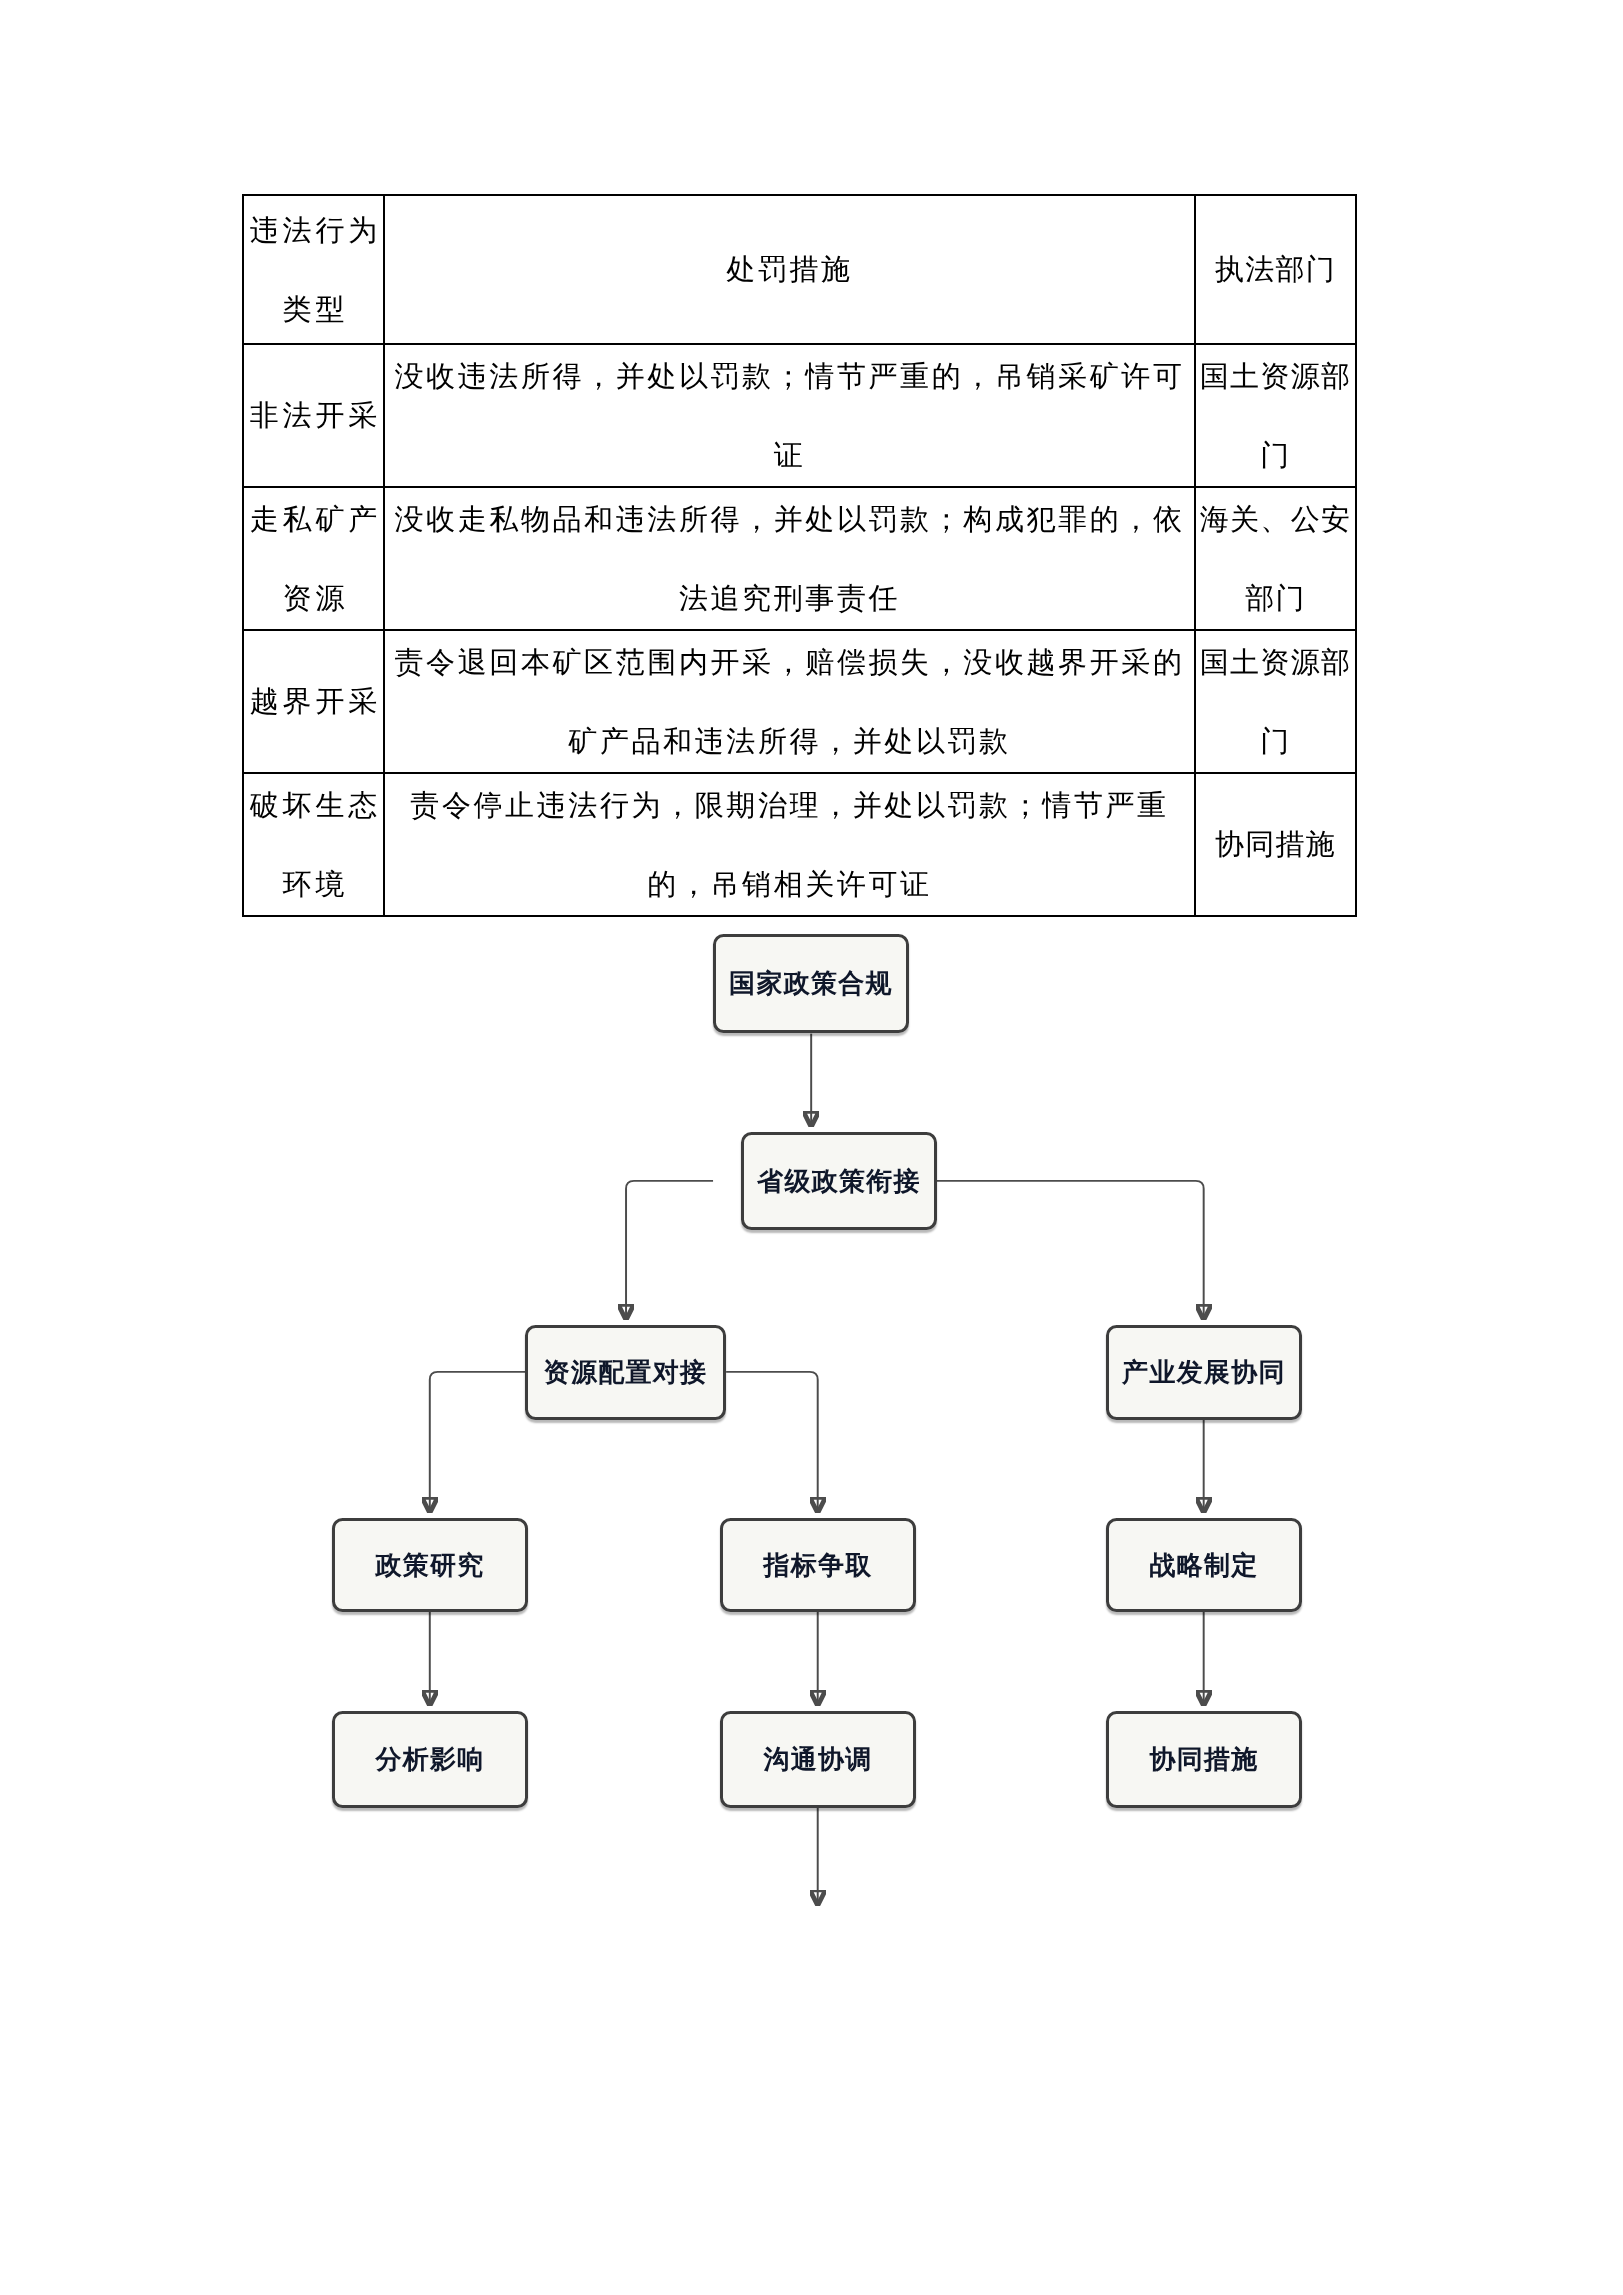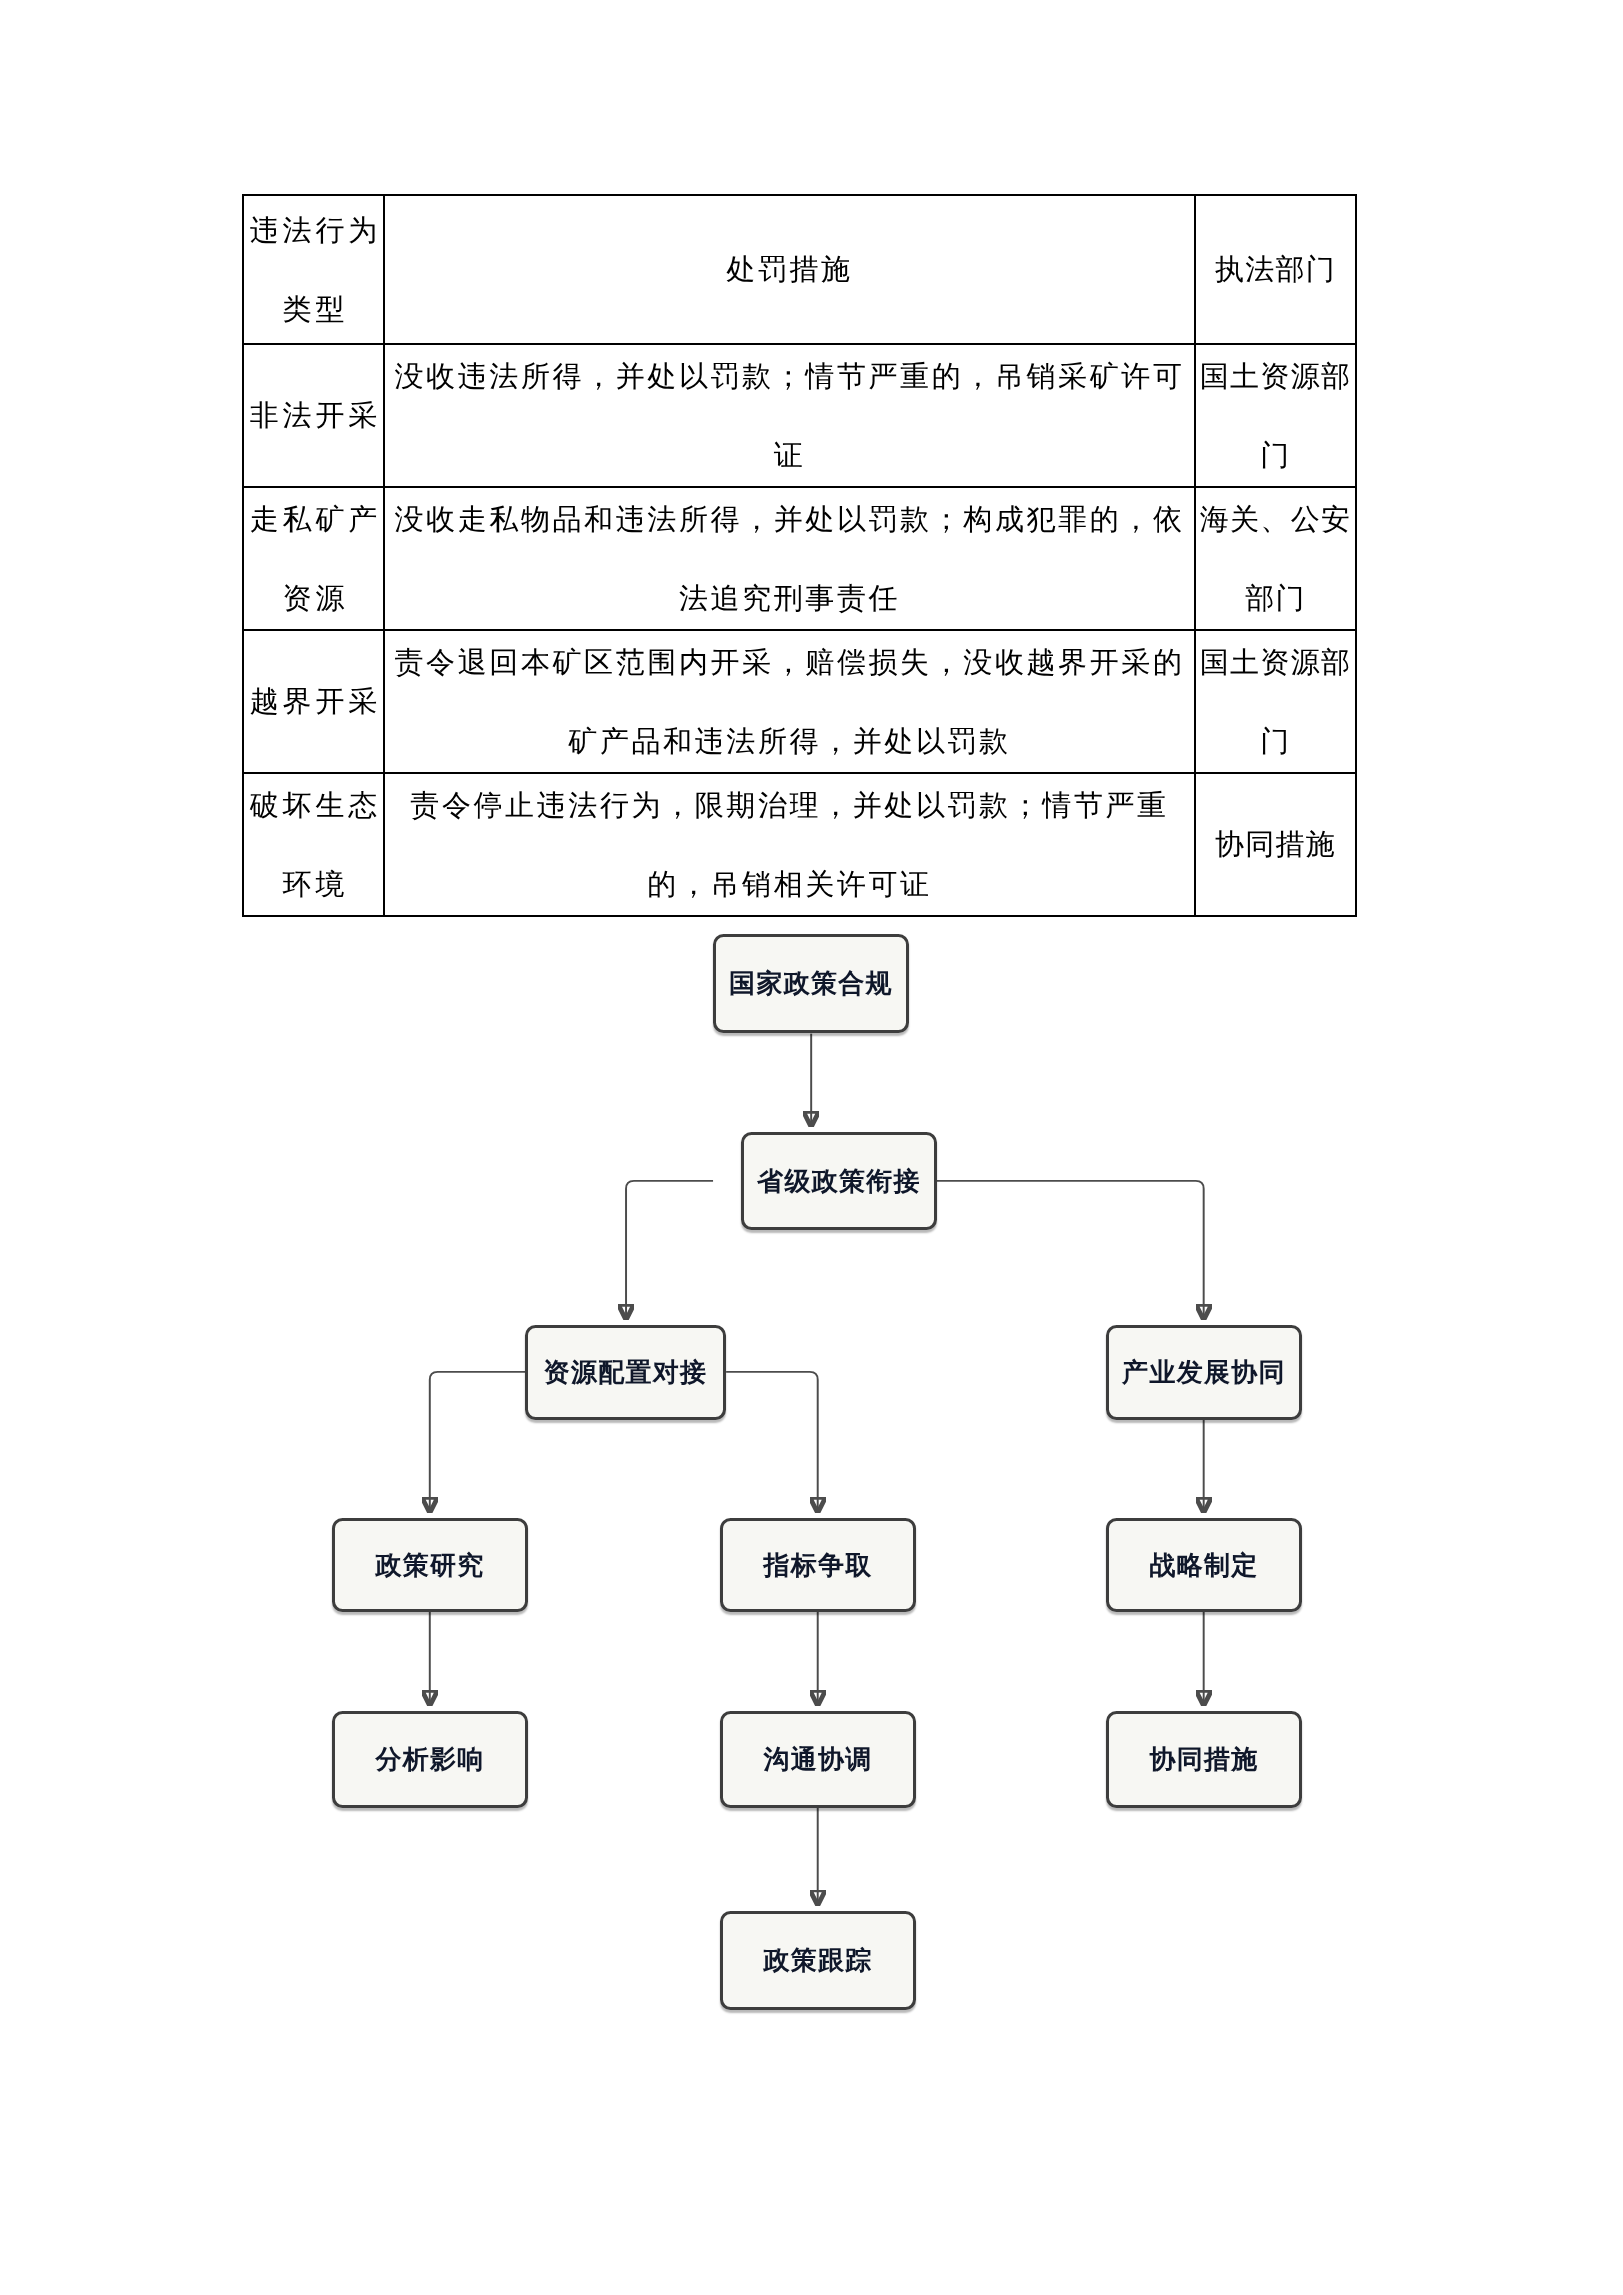--- a/index.html
+++ b/index.html
@@ -218,17 +218,16 @@
     <div class="node n-national">国家政策合规</div>
     <div class="node n-provincial">省级政策衔接</div>
     <div class="node n-resource">资源配置对接</div>
     <div class="node n-industry">产业发展协同</div>
     <div class="node n-research">政策研究</div>
     <div class="node n-indicator">指标争取</div>
     <div class="node n-strategy">战略制定</div>
     <div class="node n-analysis">分析影响</div>
     <div class="node n-communication">沟通协调</div>
     <div class="node n-synergy">协同措施</div>
-    <div class="node n-tracking">政策跟踪</div>
   </div>
 
 </div>
 
 
 </body></html>

